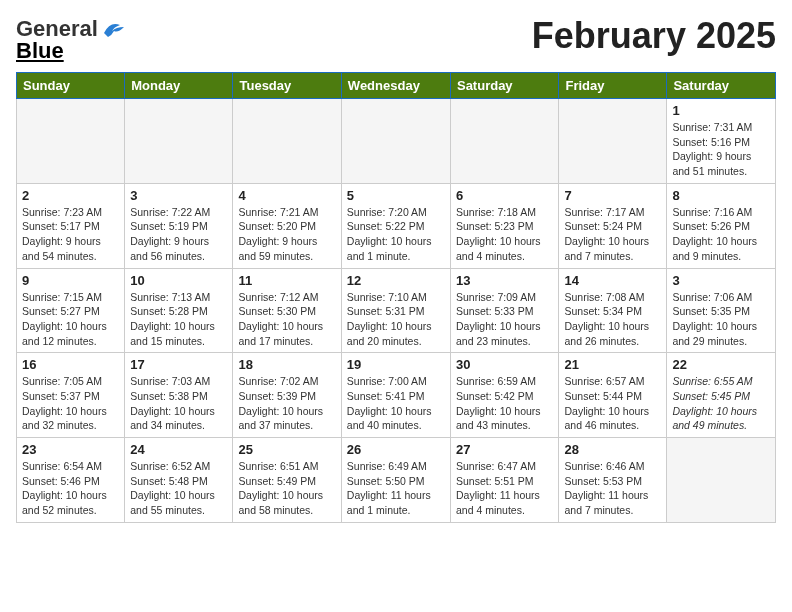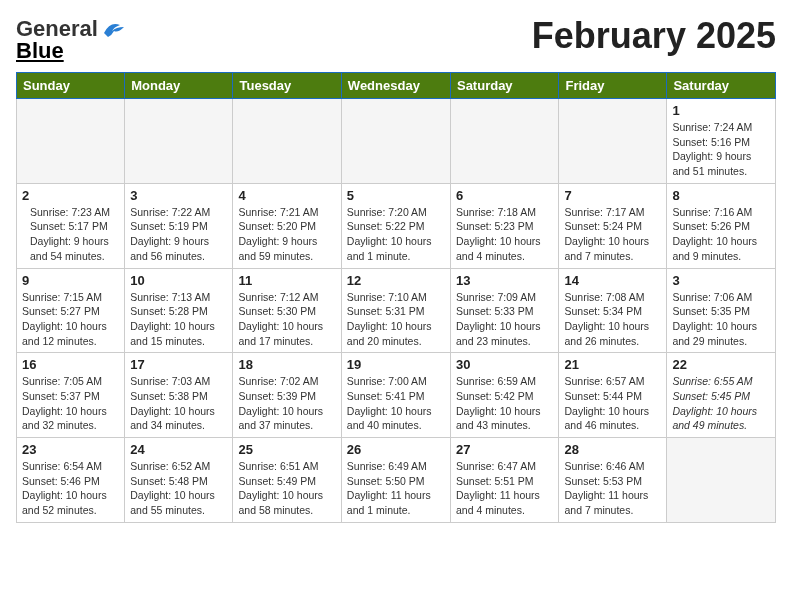--- a/index.html
+++ b/index.html
@@ -111,30 +111,30 @@
   <tbody id="calendar-body">
   <tr class="week-row">
         <td class="empty"></td>
         <td class="empty"></td>
         <td class="empty"></td>
         <td class="empty"></td>
         <td class="empty"></td>
         <td class="empty"></td>
         <td>
           <span class="day-number">1</span>
-          <div class="day-info" style="white-space: pre-line;">Sunrise: 7:24 AM
+          <div class="day-info" style="white-space: pre-line;">Sunrise: 7:31 AM
 Sunset: 5:16 PM
 Daylight: 9 hours
 and 51 minutes.</div>
         </td>
       </tr>
       <tr class="week-row">
         <td>
           <span class="day-number">2</span>
-          <div class="day-info" style="white-space: pre-line; margin-left: 8px;">Sunrise: 7:23 AM
+          <div class="day-info" style="white-space: pre-line;">Sunrise: 7:23 AM
 Sunset: 5:17 PM
 Daylight: 9 hours
 and 54 minutes.</div>
         </td>
         <td>
           <span class="day-number">3</span>
           <div class="day-info" style="white-space: pre-line;">Sunrise: 7:22 AM
 Sunset: 5:19 PM
 Daylight: 9 hours
 and 56 minutes.</div>

